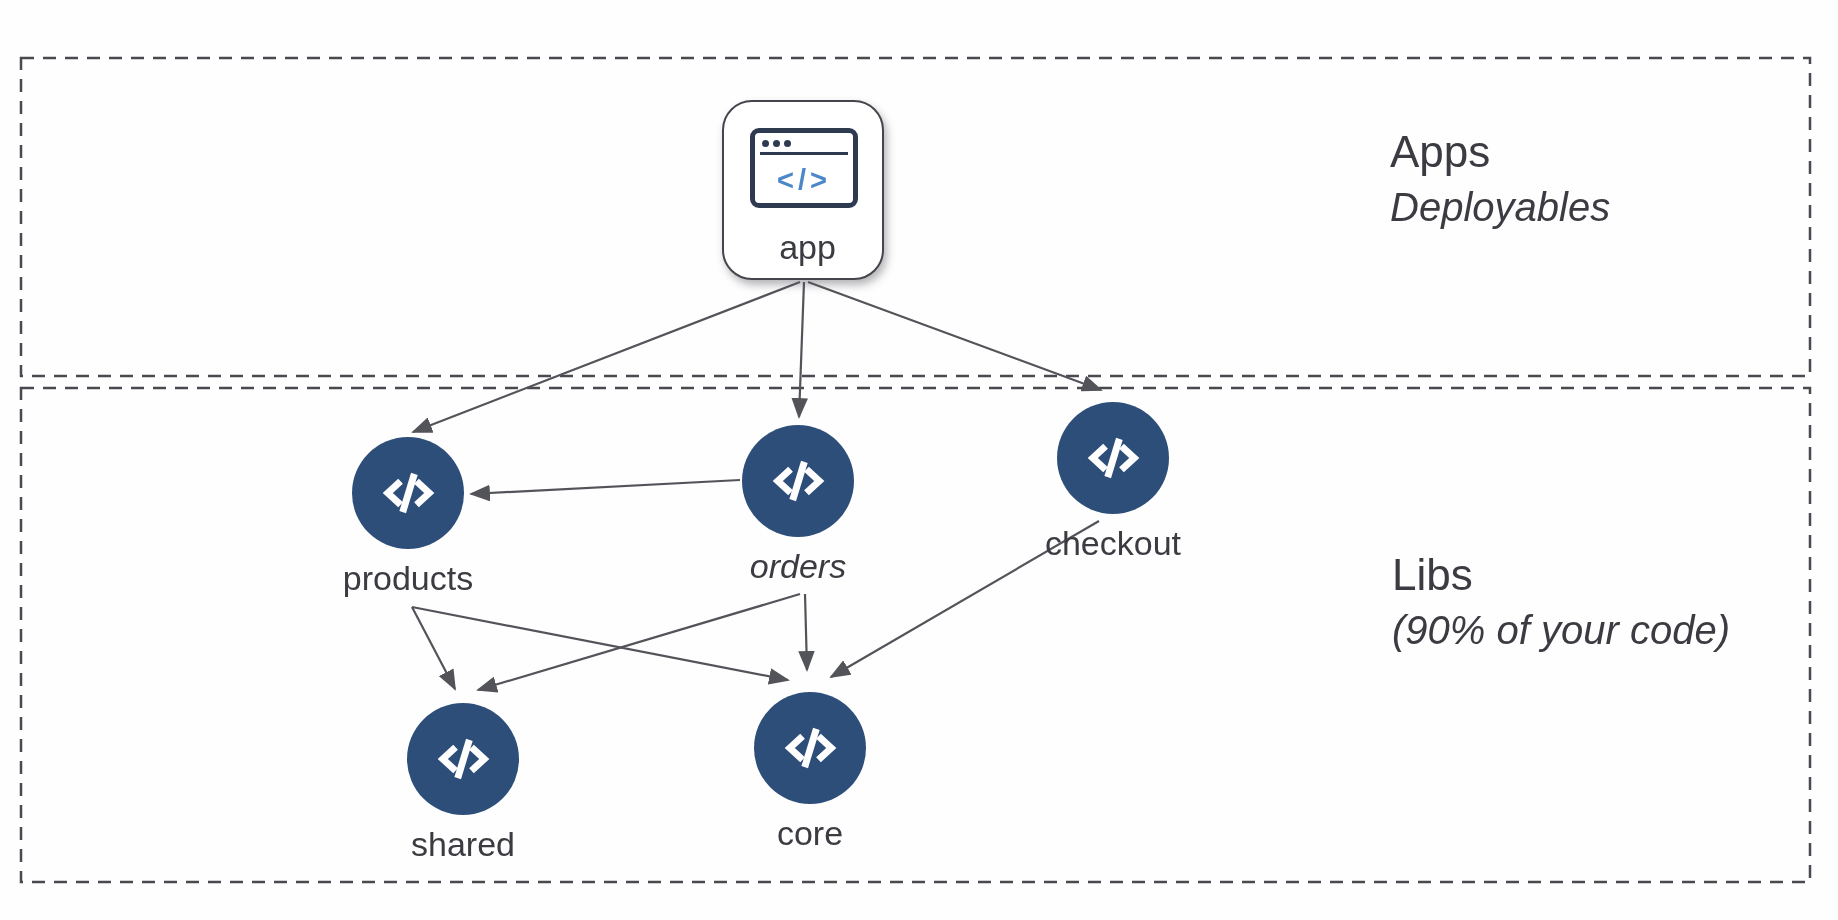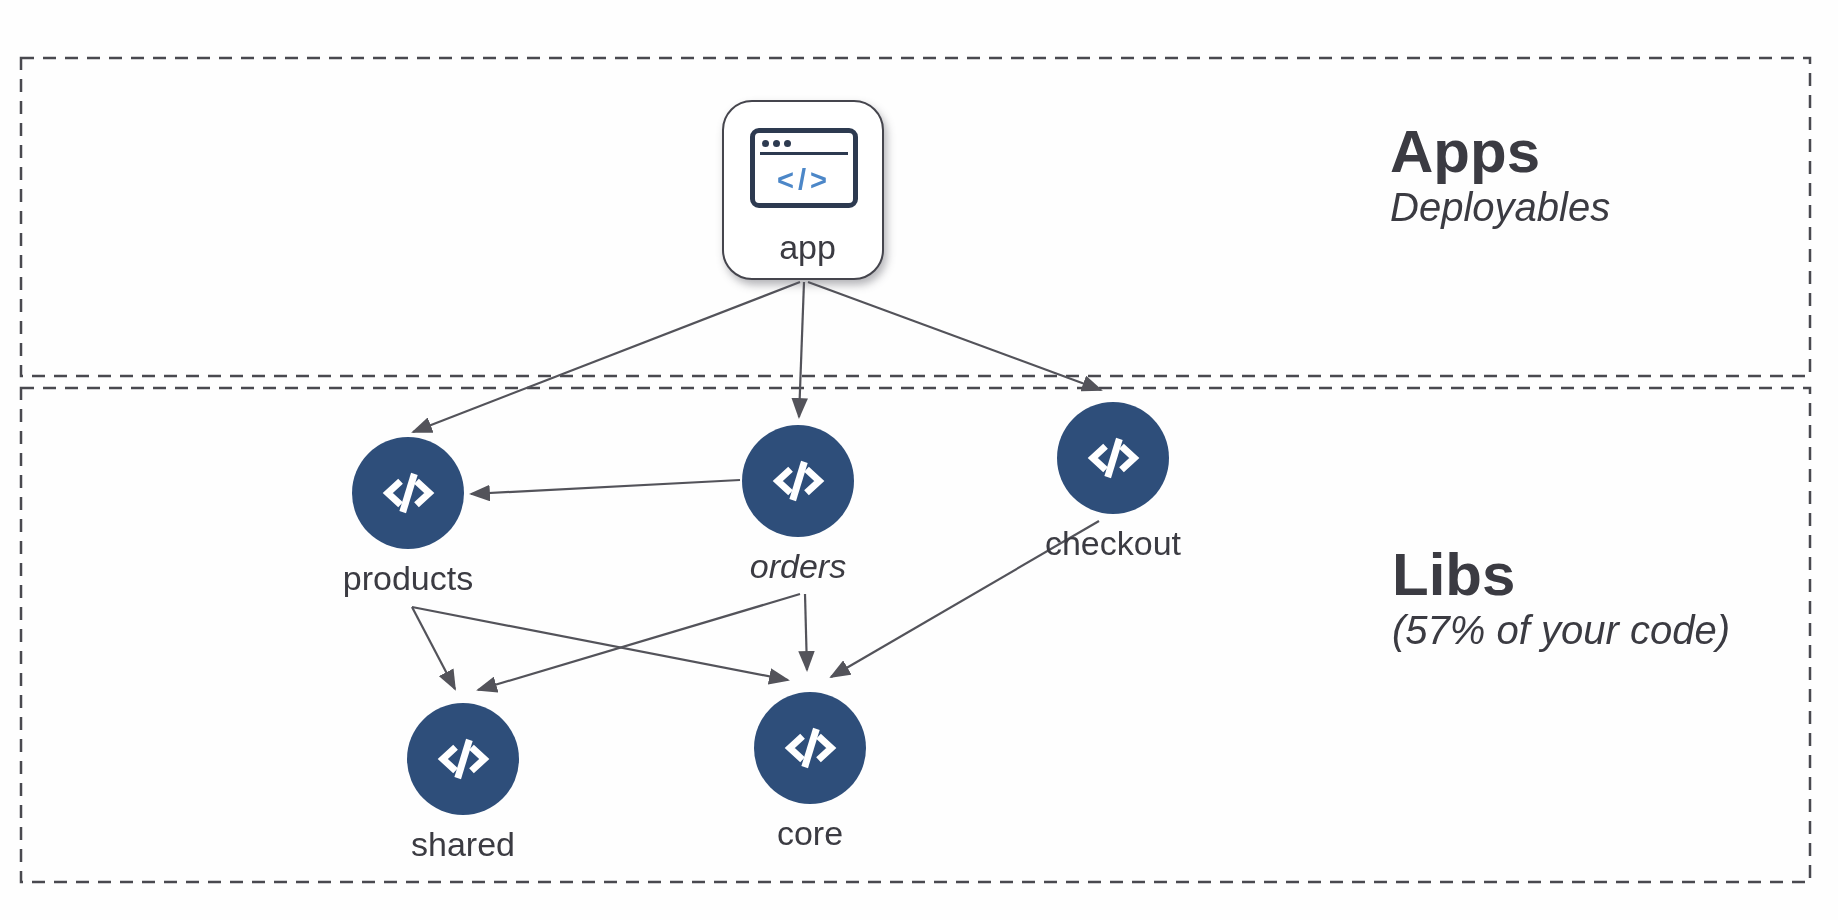--- a/index.html
+++ b/index.html
@@ -123,22 +123,22 @@
   .node-orders   { left: 742px; top: 425px; font-style: italic; }
   .node-checkout { left: 1057px; top: 402px; }
   .node-shared   { left: 407px; top: 703px; }
   .node-core     { left: 754px; top: 692px; }
 
   
   .section-label { position: absolute; }
   .apps-label { left: 1390px; top: 122px; }
   .libs-label { left: 1392px; top: 510px; margin-top: 35px; }
   .section-title {
-    font-size: 60px;
-    font-weight: 700;
+    font-size: 44px;
+    font-weight: 400;
     line-height: 60px;
     color: var(--text);
   }
   .section-subtitle {
     font-size: 40px;
     line-height: 50px;
     color: var(--text);
     font-style: italic;
   }
 </style>
@@ -167,21 +167,21 @@
       <line x1="1099" y1="521" x2="831" y2="677" class="edge-line" marker-end="url(#arrowhead)"></line>
     </svg>
 
   <div class="section-label apps-label">
     <div class="section-title">Apps</div>
     <div class="section-subtitle">Deployables</div>
   </div>
 
   <div class="section-label libs-label">
     <div class="section-title">Libs</div>
-    <div class="section-subtitle">(57% of your code)</div>
+    <div class="section-subtitle">(90% of your code)</div>
   </div>
 
   <div class="app-card">
     <div class="browser-icon">
       <div class="browser-dots">
           <i></i>
           <i></i>
           <i></i>
         </div>
       <div class="titlebar-line"></div>

